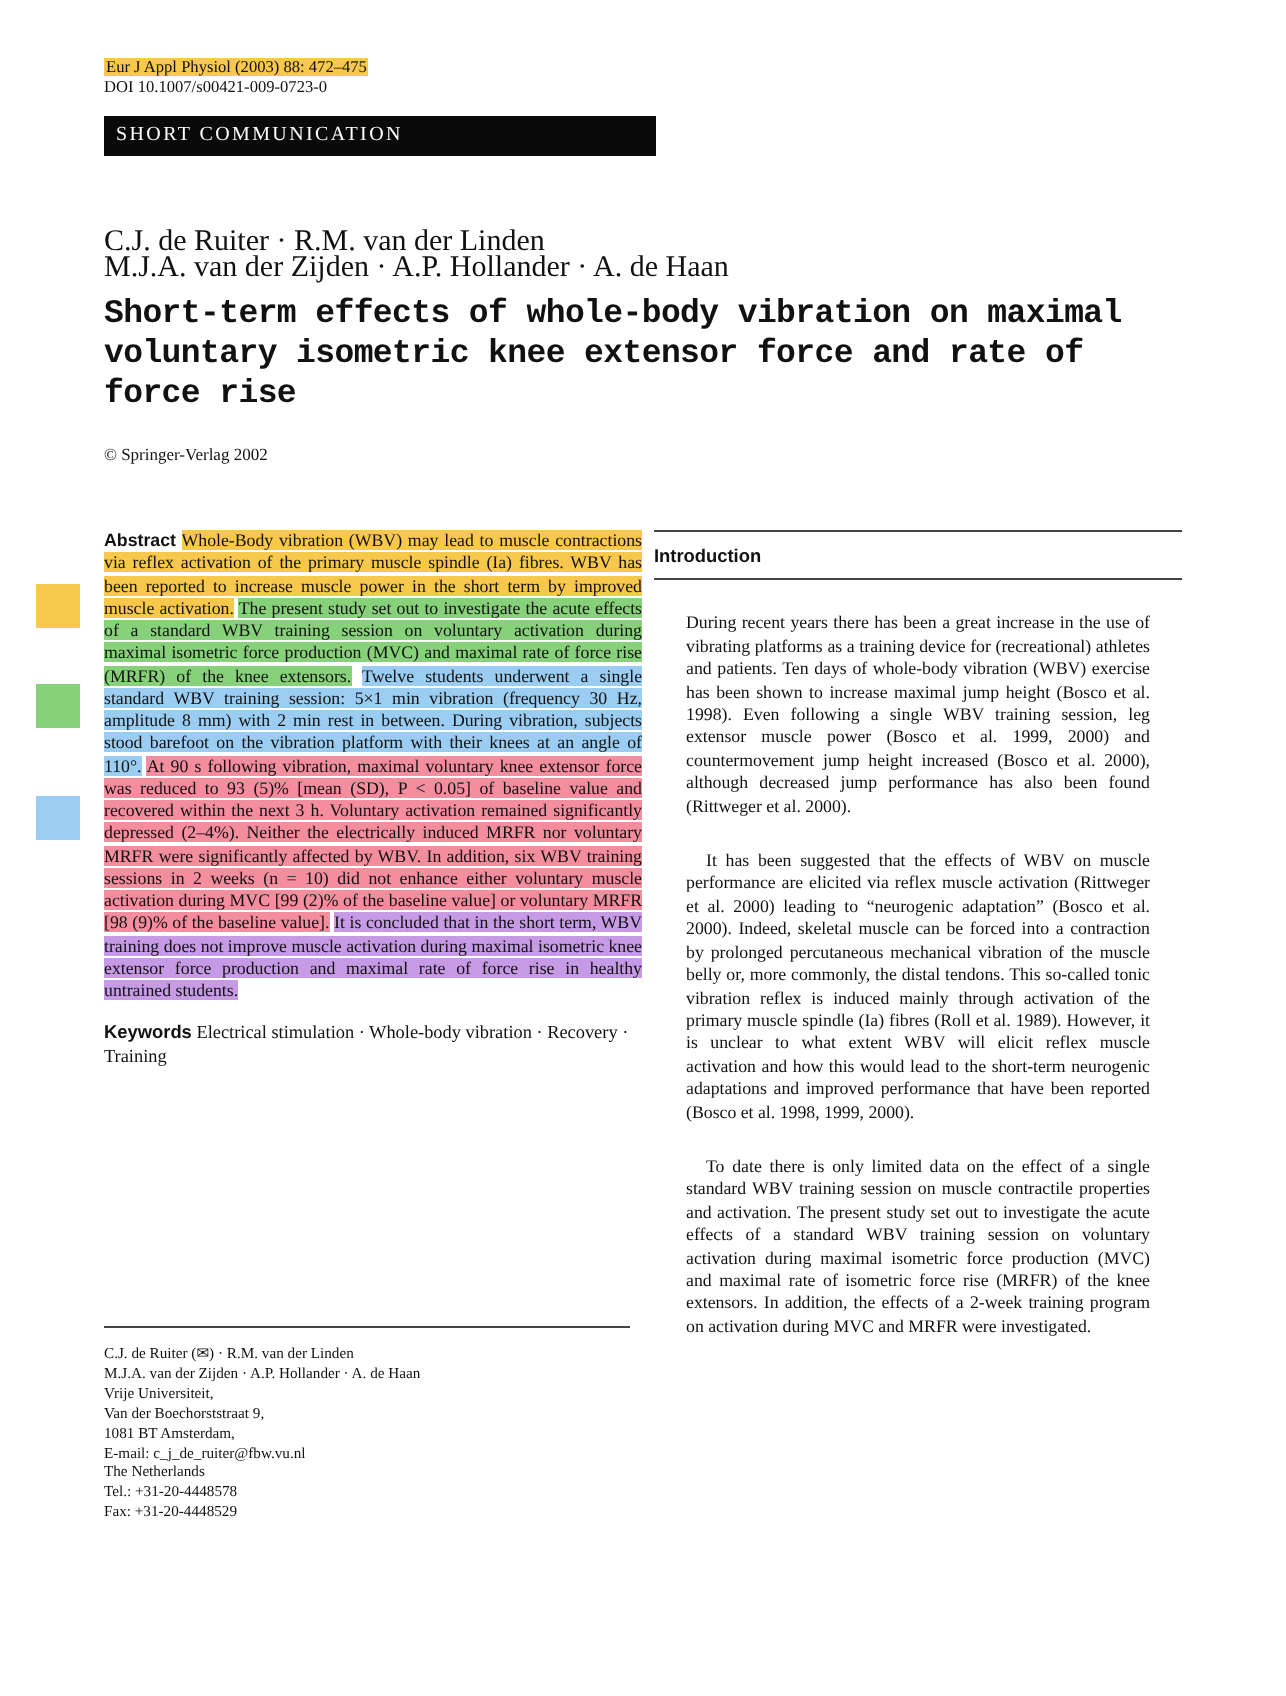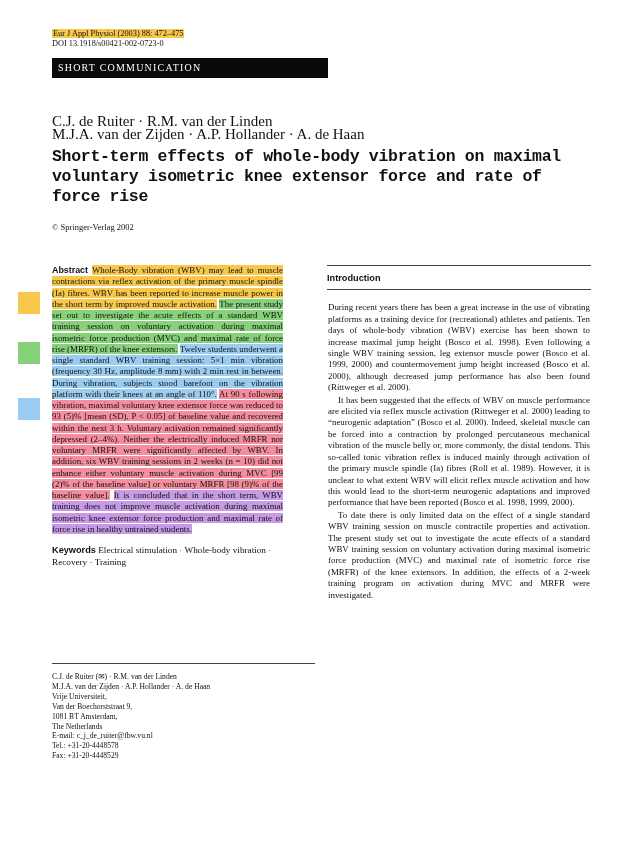--- a/index.html
+++ b/index.html
@@ -15,47 +15,47 @@
       font-size: 10px; letter-spacing: 1.2px; line-height: 20px; padding-left: 6px; box-sizing: border-box;
     }
     .authors { left: 52px; top: 115px; font-size: 15px; font-weight: normal; line-height: 13px; }
     .title {
       left: 52px; top: 147px; width: 520px; font-family: Liberation Mono, monospace;
       font-weight: bold; font-size: 16.5px; line-height: 20px; letter-spacing: -0.3px;
     }
     .dates { left: 52px; top: 222px; font-size: 8.5px; line-height: 11px; }
     .side-sq { left: 18px; width: 22px; height: 22px; }
     .left-col {
-      left: 52px; top: 265px; width: 231px; font-size: 8.9px; line-height: 11.25px; text-align: justify;
+      left: 52px; top: 265px; width: 269px; font-size: 8.9px; line-height: 11.25px; text-align: justify;
     }
     .hl-y { background: #f8c84c; }
     .hl-g { background: #87d17a; }
     .hl-b { background: #9bcdf2; }
     .hl-r { background: #f48d9e; }
     .hl-p { background: #c79ae6; }
     .kw { margin-top: 9px; font-size: 9.2px; line-height: 12px; text-align: left; }
     .rule { height: 0; border-top: 0.8px solid #444; }
     .fn { left: 52px; top: 672px; width: 263px; font-size: 7.6px; line-height: 9.9px; }
     .right-col {
       left: 327px; top: 265px; width: 264px; font-size: 8.9px; line-height: 11.4px; text-align: justify;
     }
     .intro-h {
       font-family: Liberation Sans, sans-serif; font-weight: bold; font-size: 9.2px;
       margin-top: 8px; margin-bottom: 13px;
     }
-    .right-col p { margin: 1px; text-indent: 10px; }
+    .right-col p { margin: 16px; text-indent: 10px; }
     .right-col p.first { text-indent: 0; }
     b.kwlabel { font-family: "Liberation Sans", "DejaVu Sans", sans-serif; }
   </style>
 </head>
 <body>
 
 <div class="abs journal">
   <div><span class="cite">Eur J Appl Physiol (2003) 88: 472–475</span></div>
-  <div>DOI 13.1918/s00421-002-0723-0</div>
+  <div>DOI 10.1007/s00421-009-0723-0</div>
 </div>
 
 <div class="abs banner">SHORT COMMUNICATION</div>
 
 <div class="abs authors">
   <div>C.J. de Ruiter · R.M. van der Linden</div>
   <div>M.J.A. van der Zijden · A.P. Hollander · A. de Haan</div>
 </div>
 
 <div class="abs title">Short-term effects of whole-body vibration on maximal voluntary isometric knee extensor force and rate of force rise</div>
@@ -83,22 +83,22 @@
   </div>
 </div>
 
 <div class="abs rule" style="left:52px;top:663px;width:263px;"></div>
 <div class="abs fn">
   <div>C.J. de Ruiter (✉) · R.M. van der Linden</div>
   <div>M.J.A. van der Zijden · A.P. Hollander · A. de Haan</div>
   <div>Vrije Universiteit,</div>
   <div>Van der Boechorststraat 9,</div>
   <div>1081 BT Amsterdam,</div>
+  <div>E-mail: c_j_de_ruiter@fbw.vu.nl</div>
   <div>The Netherlands</div>
-  <div>E-mail: c_j_de_ruiter@fbw.vu.nl</div>
   <div>Tel.: +31-20-4448578</div>
   <div>Fax: +31-20-4448529</div>
 </div>
 
 <div class="abs rule" style="left:327px;top:265px;width:264px;"></div>
 <div class="abs right-col">
   <div class="intro-h">Introduction</div>
   <div class="rule" style="margin-top:-8px;margin-bottom:12px;"></div>
   <p class="first">During recent years there has been a great increase in the use of vibrating platforms as a training device for (recreational) athletes and patients. Ten days of whole-body vibration (WBV) exercise has been shown to increase maximal jump height (Bosco et al. 1998). Even following a single WBV training session, leg extensor muscle power (Bosco et al. 1999, 2000) and countermovement jump height increased (Bosco et al. 2000), although decreased jump performance has also been found (Rittweger et al. 2000).</p>
   <p>It has been suggested that the effects of WBV on muscle performance are elicited via reflex muscle activation (Rittweger et al. 2000) leading to “neurogenic adaptation” (Bosco et al. 2000). Indeed, skeletal muscle can be forced into a contraction by prolonged percutaneous mechanical vibration of the muscle belly or, more commonly, the distal tendons. This so-called tonic vibration reflex is induced mainly through activation of the primary muscle spindle (Ia) fibres (Roll et al. 1989). However, it is unclear to what extent WBV will elicit reflex muscle activation and how this would lead to the short-term neurogenic adaptations and improved performance that have been reported (Bosco et al. 1998, 1999, 2000).</p>

